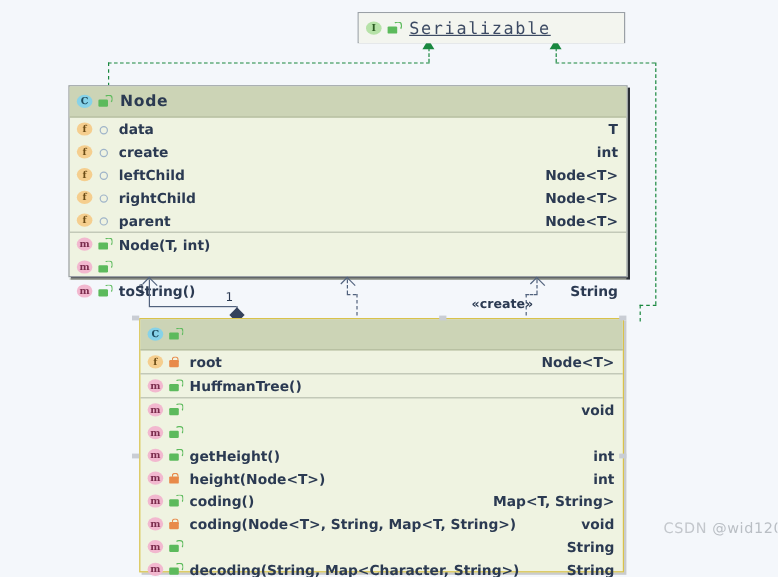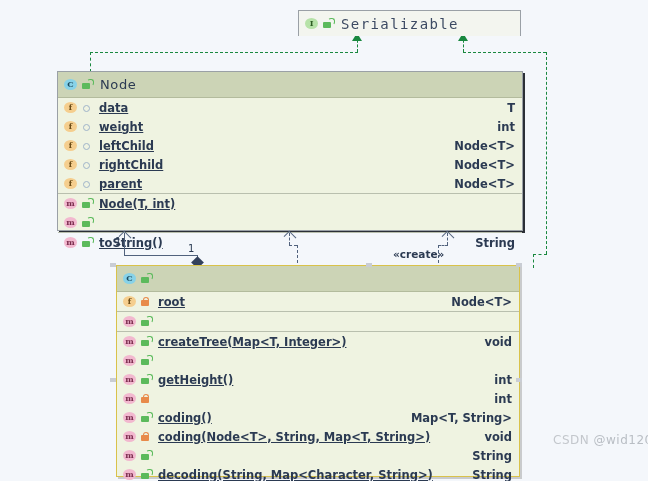--- a/index.html
+++ b/index.html
@@ -45,32 +45,33 @@
     border-bottom: 1px solid #b3bb9d;
     box-sizing: border-box;
   }
   .iface .box-header {
     background: #f3f5ef;
     border-bottom: none;
     height: 25px;
   }
   .box-title {
     font-size: 13px;
-    font-weight: normal;
+    font-weight: bold;
     color: #2b3a52;
     letter-spacing: 0.6px;
     margin-left: 8px;
     white-space: nowrap;
   }
   .iface .box-title {
     font-family: "DejaVu Sans Mono", "Liberation Mono", monospace;
     font-weight: normal;
     font-size: 14px;
     letter-spacing: 1.4px;
     color: #3c4a63;
+    text-decoration: underline;
   }
 
   .section {
     border-top: 1px solid #b9bfae;
   }
   .section.first { border-top: none; }
 
   .row {
     display: flex;
     align-items: center;
@@ -78,21 +79,20 @@
     padding: 0 7px 0 6px;
     box-sizing: border-box;
     white-space: nowrap;
   }
   .row .name {
     font-size: 11.5px;
     font-weight: bold;
     color: #2b3a52;
     margin-left: 7px;
     flex: 0 0 auto;
-    text-decoration: underline;
   }
   .row .type {
     font-size: 11.5px;
     font-weight: bold;
     color: #2b3a52;
     margin-left: auto;
     padding-left: 12px;
     flex: 0 0 auto;
   }
 
@@ -282,21 +282,21 @@
     <div class="section first">
       <div class="row">
         <span class="ico ico-kind k-f">f</span>
         <span class="ico ico-vis"><span class="vis-package"></span></span>
         <span class="name">data</span>
         <span class="type">T</span>
       </div>
       <div class="row">
         <span class="ico ico-kind k-f">f</span>
         <span class="ico ico-vis"><span class="vis-package"></span></span>
-        <span class="name">weight</span>
+        <span class="name">create</span>
         <span class="type">int</span>
       </div>
       <div class="row">
         <span class="ico ico-kind k-f">f</span>
         <span class="ico ico-vis"><span class="vis-package"></span></span>
         <span class="name">leftChild</span>
         <span class="type">Node&lt;T&gt;</span>
       </div>
       <div class="row">
         <span class="ico ico-kind k-f">f</span>
@@ -367,44 +367,45 @@
         <span class="ico ico-vis"><span class="vis-private"></span></span>
         <span class="name">root</span>
         <span class="type">Node&lt;T&gt;</span>
       </div>
     </div>
 
     <div class="section">
       <div class="row">
         <span class="ico ico-kind k-m">m</span>
         <span class="ico ico-vis"><span class="vis-public"></span></span>
+        <span class="name">HuffmanTree()</span>
         <span class="type"></span>
       </div>
     </div>
 
     <div class="section">
       <div class="row">
         <span class="ico ico-kind k-m">m</span>
         <span class="ico ico-vis"><span class="vis-public"></span></span>
-        <span class="name">createTree(Map&lt;T, Integer&gt;)</span>
         <span class="type">void</span>
       </div>
       <div class="row">
         <span class="ico ico-kind k-m">m</span>
         <span class="ico ico-vis"><span class="vis-public"></span></span>
       </div>
       <div class="row">
         <span class="ico ico-kind k-m">m</span>
         <span class="ico ico-vis"><span class="vis-public"></span></span>
         <span class="name">getHeight()</span>
         <span class="type">int</span>
       </div>
       <div class="row">
         <span class="ico ico-kind k-m">m</span>
         <span class="ico ico-vis"><span class="vis-private"></span></span>
+        <span class="name">height(Node&lt;T&gt;)</span>
         <span class="type">int</span>
       </div>
       <div class="row">
         <span class="ico ico-kind k-m">m</span>
         <span class="ico ico-vis"><span class="vis-public"></span></span>
         <span class="name">coding()</span>
         <span class="type">Map&lt;T, String&gt;</span>
       </div>
       <div class="row">
         <span class="ico ico-kind k-m">m</span>

